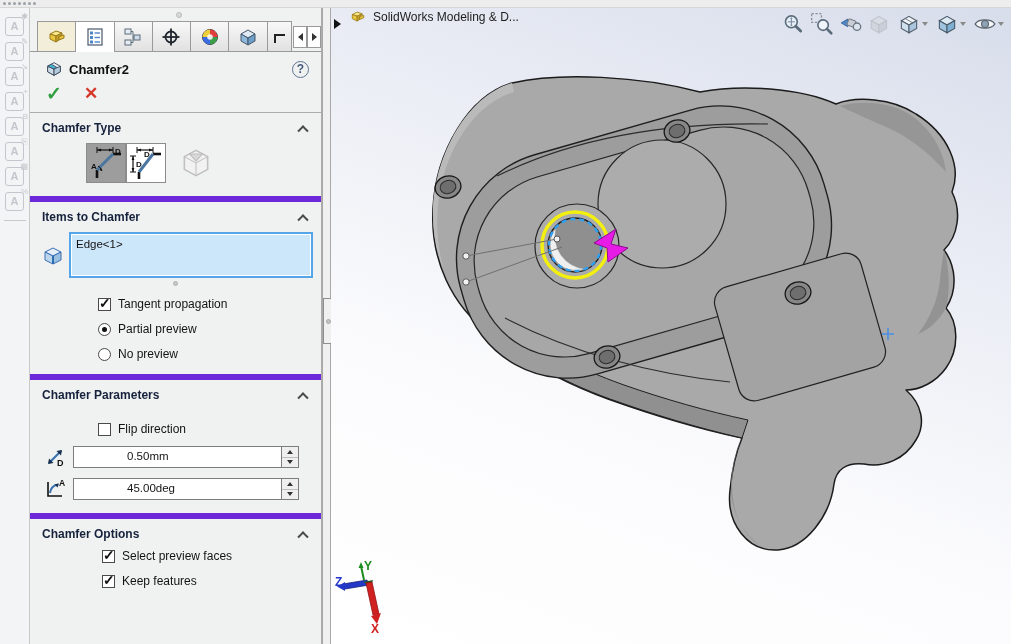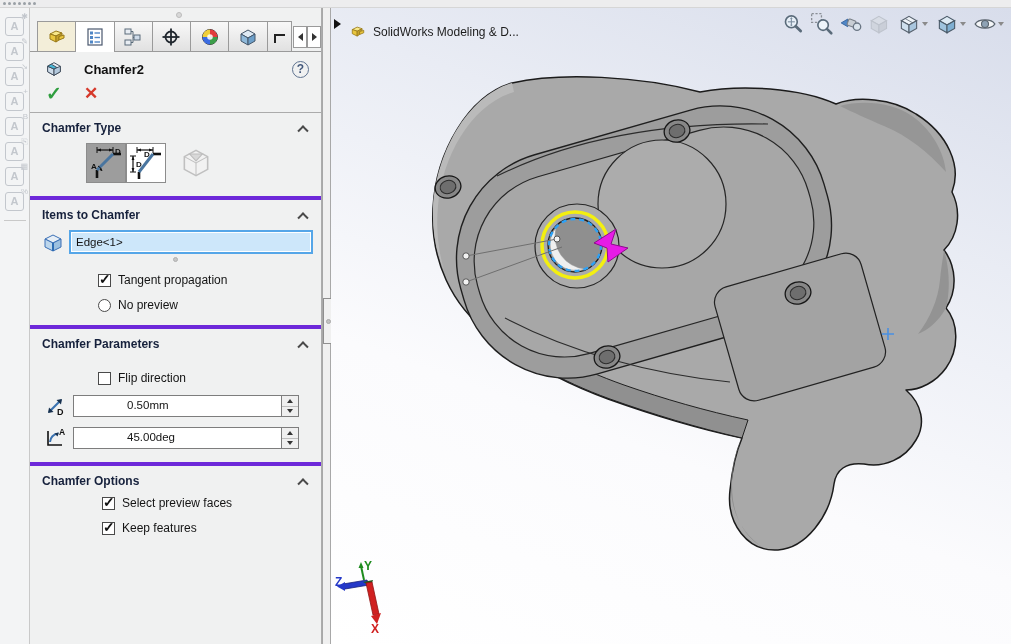--- a/index.html
+++ b/index.html
@@ -27,37 +27,37 @@
   .tabbar { margin-top:14px; height:30px; display:flex; align-items:flex-end; padding-left:7px; border-bottom:1px solid #9a9a9a; }
   .tab { width:40px; height:30px; border:1px solid #9a9a9a; border-bottom:none; background:linear-gradient(#f8f8f8,#e1e1e1); display:flex; align-items:center; justify-content:center; margin-right:-1px; }
   .tab.first { background:#f3eed9; }
   .tab.active { background:#fff; height:31px; margin-bottom:-1px; z-index:2; }
   .tab.overflow { width:26px; }
   .tab-scroll { display:flex; margin-left:2px; margin-bottom:3px; }
   .tsbtn { width:14px; height:22px; border:1px solid #9a9a9a; background:#fff; display:flex; align-items:center; justify-content:center; }
   .tri-l { width:0;height:0;border-top:4px solid transparent;border-bottom:4px solid transparent;border-right:5px solid #333; }
   .tri-r { width:0;height:0;border-top:4px solid transparent;border-bottom:4px solid transparent;border-left:5px solid #333; }
   .corner-glyph { width:11px; height:9px; border-left:2px solid #222; border-top:2px solid #222; margin-top:4px; }
-  .pm-title { display:flex; align-items:center; padding:7px 12px 3px 14px; gap:20px; }
+  .pm-title { display:flex; align-items:center; padding:7px 12px 3px 14px; gap:5px; }
   .pm-title .t { font-weight:bold; font-size:13px; color:#101010; }
   .help-circle { margin-left:auto; width:17px; height:17px; border:1.7px solid #5f7390; border-radius:50%; color:#44597c; font-weight:bold; font-size:12px; display:flex; align-items:center; justify-content:center; }
   .pm-actions { display:flex; gap:22px; padding:2px 14px 8px 16px; border-bottom:1px solid #ababab; }
   .ok-glyph { color:#2f9e3f; font-size:19px; font-weight:900; line-height:20px; }
   .cancel-glyph { color:#d6392b; font-size:17px; font-weight:900; line-height:20px; }
-  .section { border-bottom:4px solid #6d28d9; padding-bottom:13px; }
+  .section { border-bottom:6px solid #6d28d9; padding-bottom:13px; }
   .section.last { border-bottom:none; }
   .sec-head { display:flex; align-items:center; padding:8px 14px 6px 12px; }
   .sec-head .h { font-weight:bold; font-size:12px; color:#16213c; }
   .chev { margin-left:auto; width:8px; height:8px; border-left:2px solid #4a4a4a; border-top:2px solid #4a4a4a; transform:rotate(45deg) translate(2px,2px); }
   .type-row { display:flex; margin-left:56px; margin-top:2px; }
   .type-btn { width:40px; height:40px; border:1px solid #8c8c8c; background:#fff; display:flex; align-items:center; justify-content:center; }
   .type-btn.selected { background:#9d9d9d; }
   .vertex-btn { width:40px; height:40px; margin-left:10px; display:flex; align-items:center; justify-content:center; }
   .items-row { display:flex; align-items:center; margin:2px 8px 0 12px; gap:5px; }
-  .sel-box { flex:1; height:24px; border:2px solid #55a6e8; background:#fff; padding:1px; }
+  .sel-box { flex:1; height:46px; border:2px solid #55a6e8; background:#fff; padding:1px; }
   .sel-row { background:#cde7fa; height:100%; font-size:11.5px; padding:3px 4px; }
   .box-grip { width:5px; height:5px; border-radius:50%; background:#c6c6c6; border:1px solid #b0b0b0; margin:3px auto 0; }
   .chk-row, .radio-row { display:flex; align-items:center; gap:7px; margin:11px 0 0 68px; }
   .chk-row.opt { margin-left:72px; }
   .cb { width:13px; height:13px; border:1px solid #4a4a4a; background:#fff; position:relative; flex:none; }
   .cb span { position:absolute; left:0px; top:-4px; font-size:14px; font-weight:bold; color:#111; display:none; }
   .cb.checked span { display:block; }
   .rad { width:13px; height:13px; border:1px solid #4a4a4a; border-radius:50%; background:#fff; position:relative; flex:none; }
   .rad.selected::after { content:""; position:absolute; inset:3px; background:#111; border-radius:50%; }
   .param-row { display:flex; align-items:center; margin:10px 22px 0 14px; gap:7px; }
@@ -69,21 +69,21 @@
   .tri-up { width:0;height:0;border-left:3.5px solid transparent;border-right:3.5px solid transparent;border-bottom:4.5px solid #333; }
   .tri-dn { width:0;height:0;border-left:3.5px solid transparent;border-right:3.5px solid transparent;border-top:4.5px solid #333; }
   
   .splitter { width:9px; background:#f0f0f0; border-left:1px solid #a8a8a8; border-right:1px solid #a8a8a8; position:relative; }
   .split-handle { position:absolute; top:290px; left:0; width:10px; height:46px; background:#f0f0f0; border:1px solid #8f8f8f; display:flex; align-items:center; justify-content:center; }
   .split-handle i { width:5px; height:5px; border-radius:50%; background:#c2c2c2; border:1px solid #a8a8a8; }
   
   .graphics { flex:1; position:relative; background:linear-gradient(200deg,#d8ddeb 0%,#e9ecf4 30%,#fbfbfd 65%,#ffffff 100%); overflow:hidden; }
   .model-svg { position:absolute; left:0; top:0; }
   .flyout-arrow { position:absolute; left:3px; top:11px; width:0; height:0; border-top:5px solid transparent; border-bottom:5px solid transparent; border-left:7px solid #111; }
-  .tree-title { position:absolute; left:18px; top:15px; display:flex; align-items:center; gap:6px; font-size:12px; color:#1c1c1c; }
+  .tree-title { position:absolute; left:18px; top:0; display:flex; align-items:center; gap:6px; font-size:12px; color:#1c1c1c; }
   .headsup { position:absolute; top:3px; right:4px; display:flex; align-items:center; gap:3px; }
   .hbtn { display:flex; align-items:center; padding:1px; }
   .caret { width:0;height:0;border-left:3.5px solid transparent;border-right:3.5px solid transparent;border-top:4px solid #8a8a8a; margin:0 2px 0 1px; }
   .callout { position:absolute; left:27px; top:235px; background:#fff; border:1.5px solid #3c3c3c; display:grid; grid-template-columns:60px 47px; z-index:5; font-size:12.5px; }
   .callout .cell { padding:3px 4px 3px 6px; height:23px; display:flex; align-items:center; }
   .callout .lbl { border-right:1px solid #3c3c3c; }
   .triad { position:absolute; left:2px; bottom:10px; }
 </style>
 </head>
 <body>
@@ -308,20 +308,24 @@
           <div class="sel-row">Edge&lt;1&gt;</div>
         </div>
       </div>
       <div class="box-grip"></div>
 
       <div class="chk-row">
         <div class="cb checked">
             <span>✓</span>
           </div>
         <span>Tangent propagation</span>
+      </div>
+      <div class="radio-row">
+        <div class="rad selected"></div>
+        <span>Partial preview</span>
       </div>
       <div class="radio-row">
         <div class="rad"></div>
         <span>No preview</span>
       </div>
     </div>
 
     <div class="section">
       <div class="sec-head">
         <span class="h">Chamfer Parameters</span>

